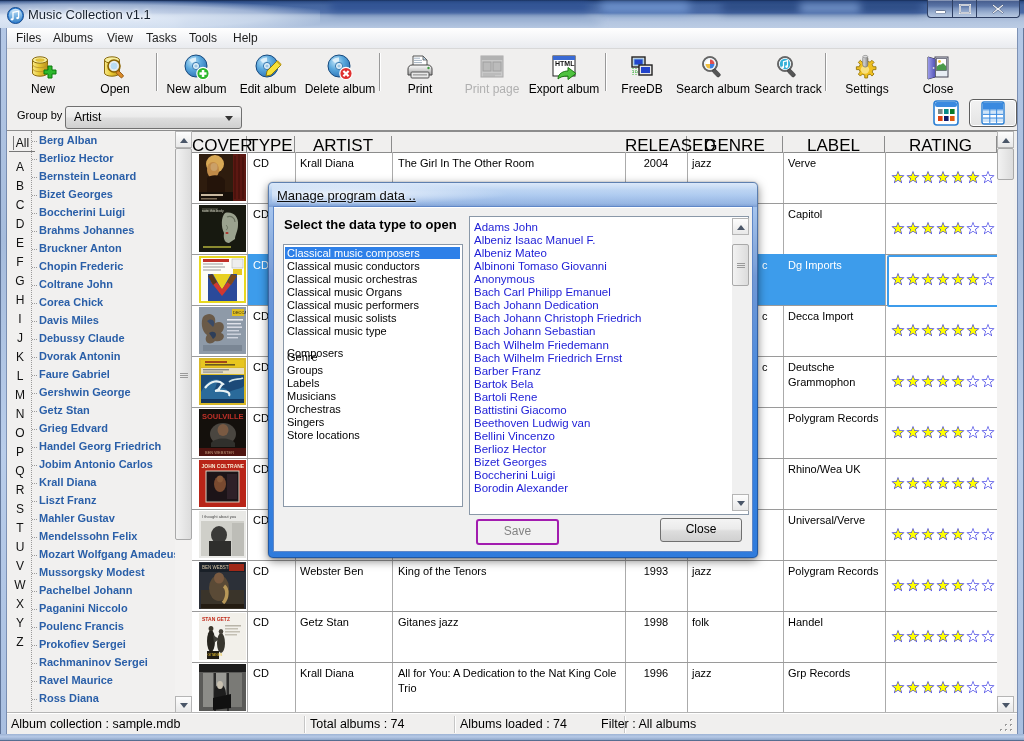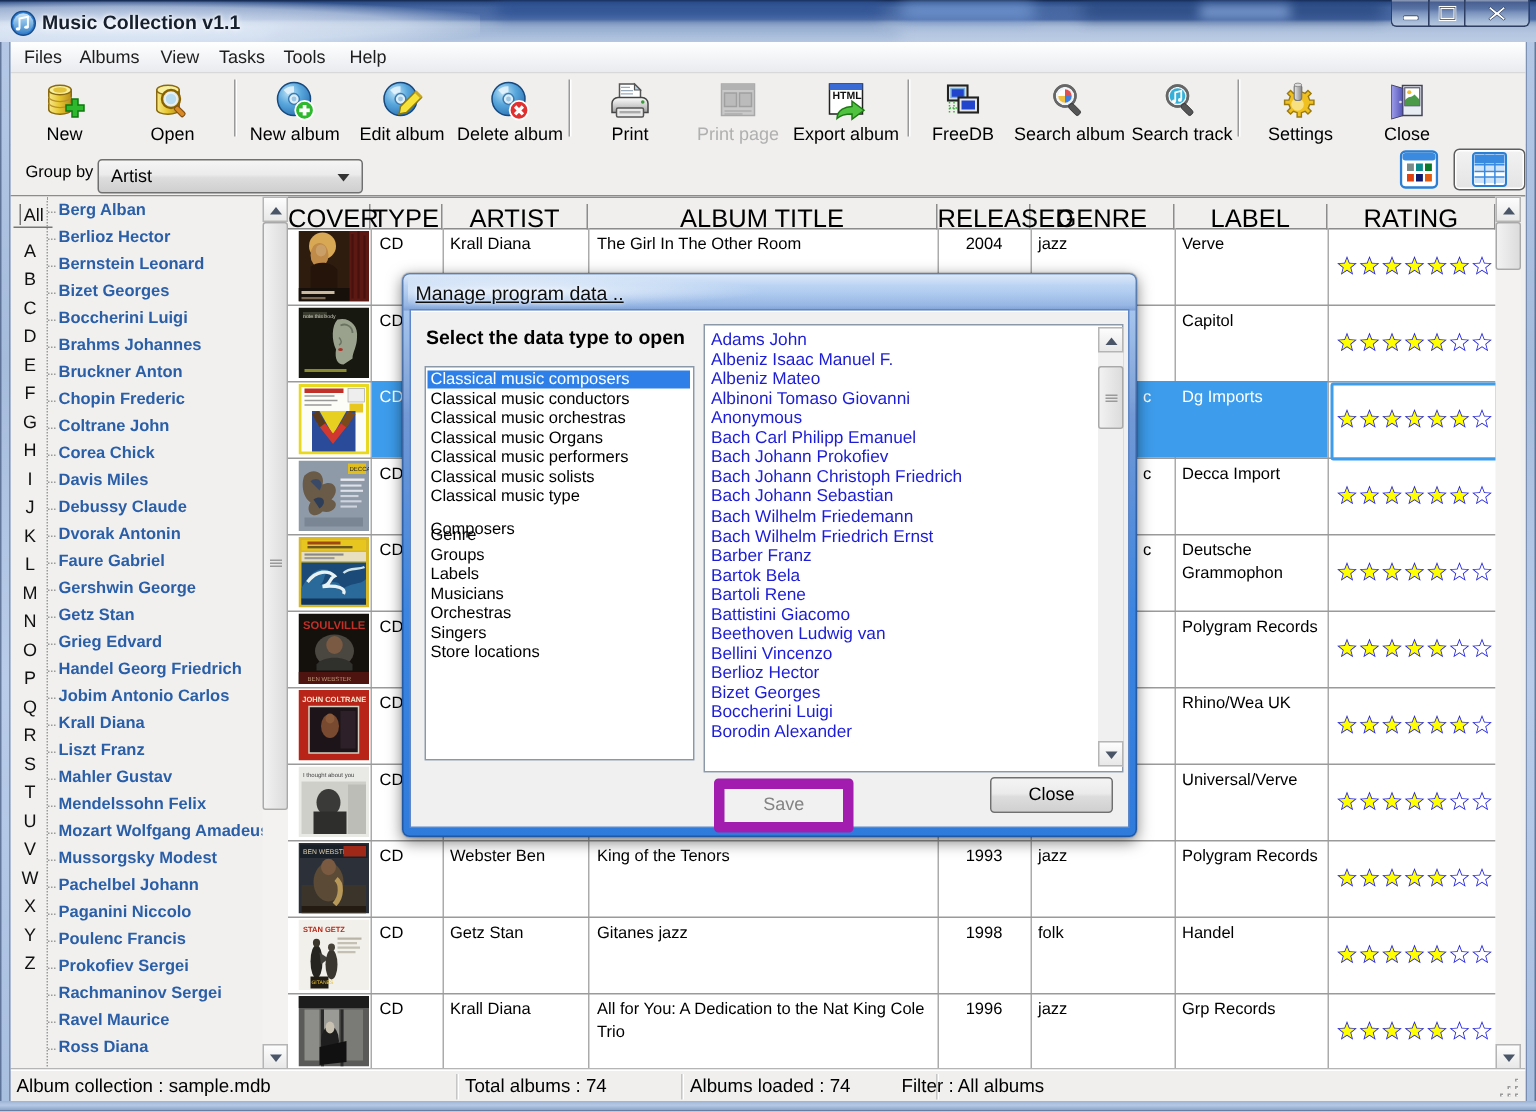--- a/index.html
+++ b/index.html
@@ -7,21 +7,21 @@
   .abs{position:absolute;}
   
   #titlebar{left:0;top:0;width:1024px;height:28px;overflow:hidden;
     background:linear-gradient(180deg,#14274a 0%,#2e4e88 6%,#44659f 18%,#4a6aa6 46%,#8fa5c6 54%,#a9bcd9 64%,#b4c6e0 80%,#bccce4 100%);}
   #titlebar .blob1{left:330px;top:2px;width:260px;height:11px;background:#274a8e;filter:blur(5px);opacity:.8;border-radius:6px;}
   #titlebar .blob2{left:600px;top:3px;width:90px;height:9px;background:#7ca2dc;filter:blur(5px);opacity:.9;border-radius:6px;}
   #titlebar .blob3{left:722px;top:1px;width:200px;height:11px;background:#1e3c74;filter:blur(5px);opacity:.7;}
   #titlebar .blob4{left:800px;top:4px;width:60px;height:8px;background:#89aade;filter:blur(4px);opacity:.9;}
   #titlebar .blob5{left:180px;top:16px;width:420px;height:8px;background:#8ea7cc;filter:blur(5px);opacity:.7;}
   #titlebar .glow{left:0px;top:1px;width:320px;height:27px;background:radial-gradient(ellipse at 26% 58%,rgba(235,242,252,.97),rgba(230,239,250,.55) 55%,rgba(235,242,252,0) 78%);}
-  #apptitle{left:28px;top:7px;font-size:13px;color:#16202e;text-shadow:0 0 4px rgba(255,255,255,.9),0 0 2px rgba(255,255,255,.9);font-weight:bold;}
+  #apptitle{left:28px;top:7px;font-size:13px;color:#16202e;text-shadow:0 0 4px rgba(255,255,255,.9),0 0 2px rgba(255,255,255,.9);}
   
   #winbtns{left:927px;top:0;width:92px;height:18px;}
   .wbtn{position:absolute;top:0;height:17px;background:linear-gradient(180deg,#43598a 0%,#5a74a6 35%,#7b93bd 50%,#9db2d2 75%,#b6c7e0 100%);border:1px solid #2e3f63;border-top:none;box-shadow:inset 0 1px 0 rgba(255,255,255,.35);}
   .wbtn svg{position:absolute;left:50%;top:50%;transform:translate(-50%,-50%);}
   #btnmin{left:0;width:25px;border-radius:0 0 0 4px;}
   #btnmax{left:25px;width:24px;}
   #btncls{left:49px;width:42px;border-radius:0 0 4px 0;}
   
   .frameL{left:0;top:28px;width:7px;height:706px;background:linear-gradient(180deg,#b4c8e6 0%,#a6bcdc 30%,#b9cdea 60%,#a9bfe0 100%);box-shadow:inset -1px 0 0 rgba(60,80,120,.45),inset 1px 0 0 rgba(20,40,80,.5);}
   .frameR{left:1017px;top:28px;width:7px;height:706px;background:linear-gradient(180deg,#b4c8e6 0%,#a6bcdc 30%,#b9cdea 60%,#a9bfe0 100%);box-shadow:inset 1px 0 0 rgba(60,80,120,.45),inset -1px 0 0 rgba(20,40,80,.5);}
@@ -85,21 +85,21 @@
   #dlgglow{position:absolute;left:4px;top:0px;width:260px;height:24px;border-radius:5px;background:radial-gradient(ellipse at 28% 50%,rgba(255,255,255,.75),rgba(255,255,255,0) 62%);}
   #dlgbody{position:absolute;left:6px;top:25px;width:478px;height:344px;background:#f0f0f0;box-shadow:0 0 0 1px #5f87c7, inset 0 1px 0 #fff;}
   #dlglabel{position:absolute;left:10px;top:10px;font-size:13px;font-weight:bold;color:#000000;}
   #lbleft{position:absolute;left:9px;top:37px;width:178px;height:261px;background:#fff;border:1px solid #8a98a8;}
   .litem{position:absolute;left:1px;font-size:11px;color:#000;white-space:nowrap;padding-left:2px;}
   .litem.sel2{background:#2e80e8;color:#fff;width:173px;}
   #lbright{position:absolute;left:195px;top:9px;width:278px;height:297px;background:#fff;border:1px solid #8a98a8;}
   .ritem{position:absolute;left:4px;font-size:11.5px;color:#1d1dd6;white-space:nowrap;}
   #rscroll{position:absolute;left:262px;top:1px;width:17px;height:293px;background:#f0f0f0;}
   .dbtn{position:absolute;height:22px;border-radius:3px;font-size:12px;text-align:center;}
-  #btnsave{left:202px;top:312px;width:79px;background:#f1f1f1;border:7px solid #a21caf;color:#838383;line-height:21px;}
+  #btnsave{left:202px;top:312px;width:79px;background:#f1f1f1;border:2px solid #a21caf;color:#838383;line-height:21px;}
   #btnclose{left:386px;top:311px;width:80px;background:linear-gradient(180deg,#f4f4f4 0%,#ebebeb 45%,#dddddd 55%,#d0d0d0 100%);border:1px solid #707070;color:#000;line-height:21px;}
 </style>
 </head>
 <body>
 
 <div id="titlebar" class="abs">
   <div class="blob1 abs"></div>
     <div class="blob2 abs"></div>
     <div class="blob3 abs"></div>
     <div class="blob4 abs"></div>
@@ -450,21 +450,20 @@
         <div class="tri-dn"></div>
       </div>
     </div>
   </div>
 
 <div id="table" class="abs">
     <div id="thead">
       <div class="hcell" style="left:0px;width:54px">COVER</div>
       <div class="hcell" style="left:55px;width:47px">TYPE</div>
       <div class="hcell" style="left:103px;width:96px">ARTIST</div>
-      <div class="hcell" style="left:200px;width:232px">ALBUM TITLE</div>
       <div class="hcell" style="left:433px;width:61px">RELEASED</div>
       <div class="hcell" style="left:495px;width:95px">GENRE</div>
       <div class="hcell" style="left:591px;width:101px">LABEL</div>
       <div class="hcell" style="left:693px;width:111px">RATING</div>
     </div>
     <div class="vline" style="left:55px"></div>
     <div class="vline" style="left:103px"></div>
     <div class="vline" style="left:200px"></div>
     <div class="vline" style="left:433px"></div>
     <div class="vline" style="left:495px"></div>
@@ -1040,21 +1039,21 @@
         <div class="litem" style="top:171px">Singers</div>
         <div class="litem" style="top:184px">Store locations</div>
       </div>
     <div id="lbright">
         <div class="ritem" style="top:4.0px">Adams John</div>
         <div class="ritem" style="top:17.1px">Albeniz Isaac Manuel F.</div>
         <div class="ritem" style="top:30.1px">Albeniz Mateo</div>
         <div class="ritem" style="top:43.2px">Albinoni Tomaso Giovanni</div>
         <div class="ritem" style="top:56.2px">Anonymous</div>
         <div class="ritem" style="top:69.2px">Bach Carl Philipp Emanuel</div>
-        <div class="ritem" style="top:82.3px">Bach Johann Prokofiev</div>
+        <div class="ritem" style="top:82.3px">Bach Johann Dedication</div>
         <div class="ritem" style="top:95.4px">Bach Johann Christoph Friedrich</div>
         <div class="ritem" style="top:108.4px">Bach Johann Sebastian</div>
         <div class="ritem" style="top:121.5px">Bach Wilhelm Friedemann</div>
         <div class="ritem" style="top:134.5px">Bach Wilhelm Friedrich Ernst</div>
         <div class="ritem" style="top:147.6px">Barber Franz</div>
         <div class="ritem" style="top:160.6px">Bartok Bela</div>
         <div class="ritem" style="top:173.7px">Bartoli Rene</div>
         <div class="ritem" style="top:186.7px">Battistini Giacomo</div>
         <div class="ritem" style="top:199.8px">Beethoven Ludwig van</div>
         <div class="ritem" style="top:212.8px">Bellini Vincenzo</div>

